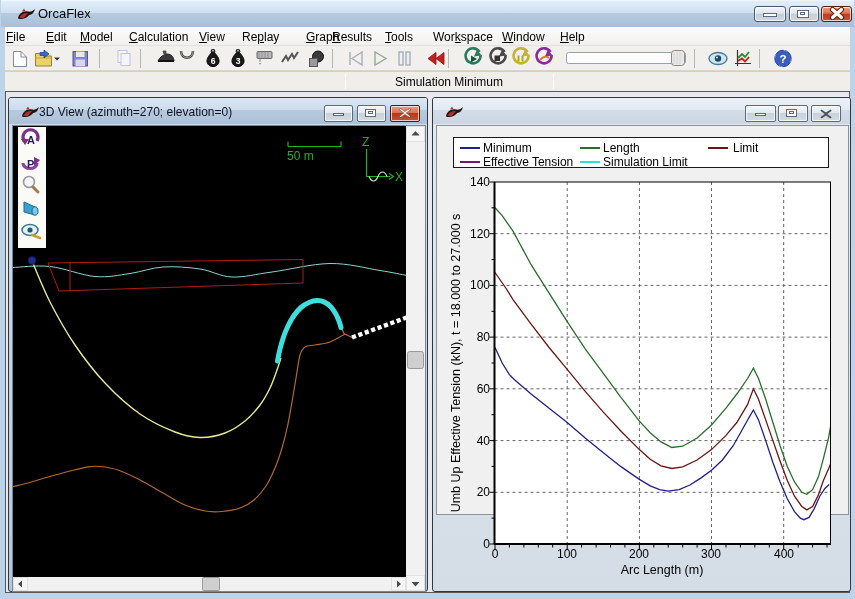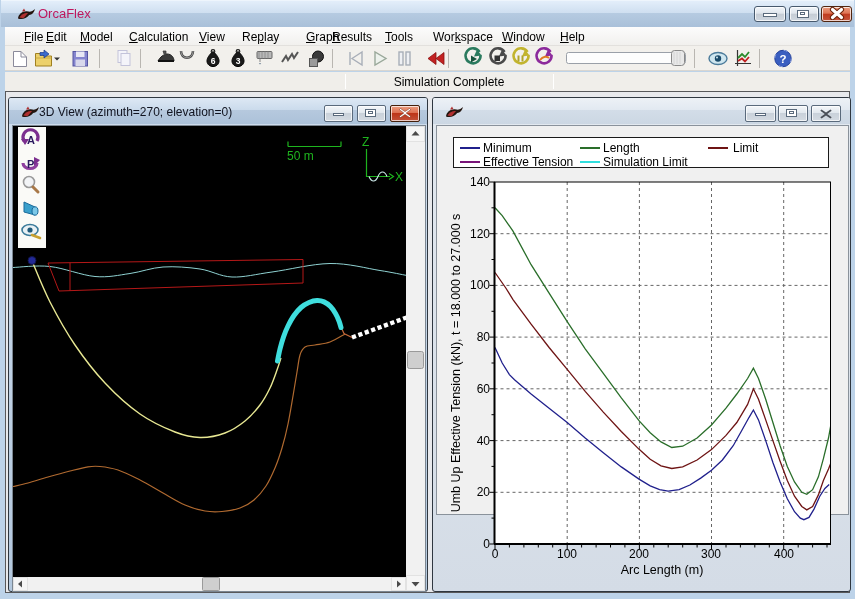--- a/index.html
+++ b/index.html
@@ -1,20 +1,20 @@
 <!DOCTYPE html>
 <html><head><meta charset="utf-8">
 <style>
 *{margin:0;padding:0;box-sizing:border-box;}
 html,body{width:855px;height:599px;overflow:hidden;font-family:"Liberation Sans",sans-serif;}
 body{position:relative;background:#bdd3e9;}
 .abs{position:absolute;}
 
 #titlebar{left:1px;top:0;width:853px;height:27px;background:linear-gradient(#e3eefa 0%,#cfdff0 45%,#b6cbe1 46%,#a9c0d9 100%);border-top:1px solid #eef5fc;}
-#title-text{left:38px;top:6px;font-size:13px;color:#be185d;}
+#title-text{left:38px;top:6px;font-size:13px;color:#000000;}
 #menubar{left:5px;top:27px;width:845px;height:19px;background:linear-gradient(#fcfcfc,#f1f0ee);border-bottom:1px solid #e2e0dd;}
 .menu{position:absolute;top:2px;font-size:12px;color:#000;}
 #toolbar{left:5px;top:46px;width:845px;height:25px;background:#f2f0ec;border-bottom:1px solid #d9d6d1;}
 #statusbar{left:5px;top:72px;width:845px;height:19px;background:#f0eeea;}
 .ssep{position:absolute;top:2px;width:1px;height:15px;background:#cdcac5;border-right:1px solid #fff;}
 #status-text{left:345px;top:75px;width:208px;text-align:center;font-size:12px;color:#000;}
 #mdi{left:5px;top:91px;width:845px;height:502px;background:#e8e9ec;border:1px solid #58585a;}
 
 .wbtn{position:absolute;border:1px solid #47596d;border-radius:3px;background:linear-gradient(#f2f6fa 0%,#dfe5ec 45%,#c5ccd5 50%,#d0d8e0 100%);box-shadow:inset 0 0 0 1px rgba(255,255,255,.75);}
 .wbtn.close{background:linear-gradient(#eb9d80 0%,#de7455 45%,#c03a1e 50%,#c4543d 100%);border-color:#50250f;}
@@ -60,21 +60,21 @@
     <g stroke="#6a2008" stroke-width="5.2" stroke-linecap="round">
       <path d="M3.5,2.5 L12.5,10.5 M12.5,2.5 L3.5,10.5"></path>
     </g>
     <g stroke="#fff" stroke-width="3.2" stroke-linecap="round">
       <path d="M3.5,2.5 L12.5,10.5 M12.5,2.5 L3.5,10.5"></path>
     </g>
   </svg>
 
 <div class="abs" id="menubar"></div>
 <div id="menus">
-<div class="menu" style="left:24px;top:30px"><u>F</u>ile</div>
+<div class="menu" style="left:6px;top:30px"><u>F</u>ile</div>
 <div class="menu" style="left:46px;top:30px"><u>E</u>dit</div>
 <div class="menu" style="left:80px;top:30px"><u>M</u>odel</div>
 <div class="menu" style="left:129px;top:30px"><u>C</u>alculation</div>
 <div class="menu" style="left:199px;top:30px"><u>V</u>iew</div>
 <div class="menu" style="left:242px;top:30px">Re<u>p</u>lay</div>
 <div class="menu" style="left:306px;top:30px"><u>G</u>raph</div>
 <div class="menu" style="left:332px;top:30px"><u>R</u>esults</div>
 <div class="menu" style="left:385px;top:30px"><u>T</u>ools</div>
 <div class="menu" style="left:433px;top:30px">Wor<u>k</u>space</div>
 <div class="menu" style="left:502px;top:30px"><u>W</u>indow</div>
@@ -159,21 +159,21 @@
   <circle cx="783" cy="58.5" r="8.2" fill="#3a5ec0" stroke="#24409a" stroke-width="1"></circle>
       <circle cx="783" cy="58.5" r="8.2" fill="none" stroke="#8aa0e0" stroke-width="1" stroke-dasharray="4 9"></circle>
       <text x="783" y="63" font-size="11.5" fill="#fff" text-anchor="middle" font-family="Liberation Sans" font-weight="bold">?</text>
  </g>
 </svg>
 
 <div class="abs" id="statusbar">
     <div class="ssep" style="left:340px"></div>
     <div class="ssep" style="left:548px"></div>
   </div>
-<div class="abs" id="status-text">Simulation Complete</div>
+<div class="abs" id="status-text">Simulation Minimum</div>
 
 <div class="abs" id="mdi"></div>
 
 <div class="child" id="w3d">
  <div class="ctitle"></div>
  <svg class="abs" width="20" height="16" style="left:11px;top:6px" id="ico3d" viewBox="0 0 20 16">
       <path d="M2,12.5 C2.5,8 7,4.5 12,5.5 C14.5,6 17,5 19,3 C18.3,6.5 16,8.6 13.2,9 C10.5,12.8 5.5,13.8 2,12.5 Z" fill="#23150f" stroke="none"></path>
       <path d="M3.5,11.5 C5,8.5 9,6.5 12,7 L8,11.8 C6.5,12.2 4.8,12 3.5,11.5 Z" fill="#b03030"></path>
       <path d="M6,5.5 L8,2.5 L9.5,5.2" fill="#b03030"></path>
     </svg>

